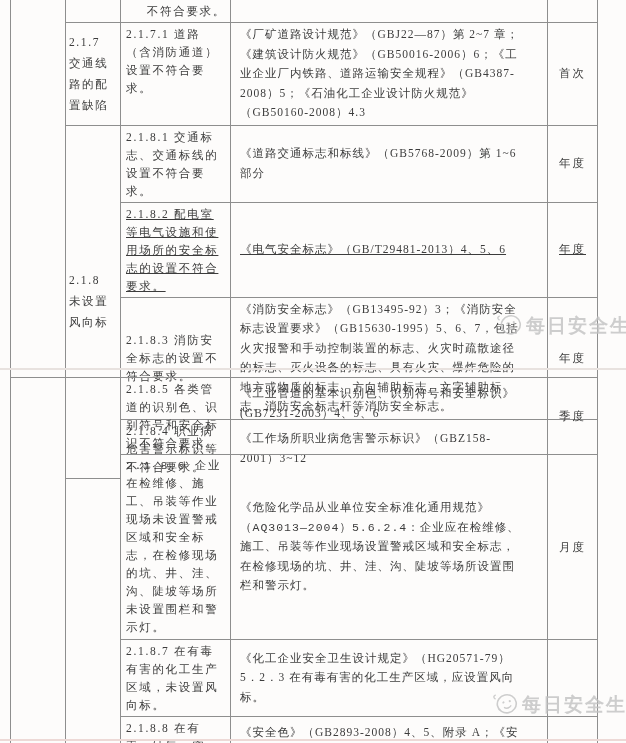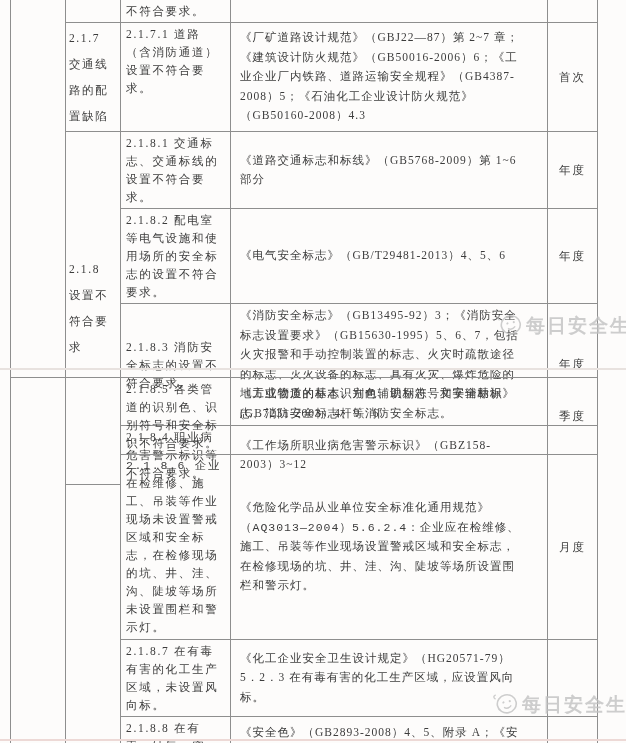--- a/index.html
+++ b/index.html
@@ -31,34 +31,34 @@
   }
   
   .t1 { top:0; }
   .t1 tr:first-child > td { border-top:0; }
   .t1 tr:last-child  > td { border-bottom:0; }
   .t1 td.c1 { border-bottom:0; }
   
   .t2 { top:377px; }
 
   
-  .t1 .r0 { height:22px; }
+  .t1 .r0 { height:22px;text-align:right; }
   .t1 .r1 { height:71px; }
   .t1 .r2 { height:53px; }
-  .t1 .r3 { height:70px; }
+  .t1 .r3 { height:70px;text-decoration:underline; }
   .t1 .r4 { height:91px; }
   .t1 .r5 { height:59px; }
   .t2 .r0 { height:71px; }
   .t2 .r1 { height:144px;font-family:Liberation Mono, monospace; }
   .t2 .r2 { height:56px; }
   .t2 .r3 { height:85px; }
 
   td.c2 {
     padding:2px 3px;
-    line-height:26px;
+    line-height:21px;
     letter-spacing:1.6px;
   }
   td.c3 {
     padding:2px 4px 2px 5px;
     line-height:18px;
     letter-spacing:1.7px;
     vertical-align:top;
   }
   td.c3.vmid { vertical-align:middle;margin-top:28px; }
   td.c4 {
@@ -121,38 +121,38 @@
         <td class="c4"></td>
         <td class="c5"></td>
       </tr>
       <tr class="r1">
         <td class="c2">2.1.7 交通线路的配置缺陷</td>
         <td class="c3">2.1.7.1 道路（含消防通道）设置不符合要求。</td>
         <td class="c4">《厂矿道路设计规范》（GBJ22—87）第 2~7 章；《建筑设计防火规范》（GB50016-2006）6；《工业企业厂内铁路、道路运输安全规程》（GB4387-2008）5；《石油化工企业设计防火规范》（GB50160-2008）4.3</td>
         <td class="c5">首次</td>
       </tr>
       <tr class="r2">
-        <td class="c2" rowspan="4">2.1.8 设置不符合要求</td>
+        <td class="c2" rowspan="4">2.1.8 未设置风向标</td>
         <td class="c3">2.1.8.1 交通标志、交通标线的设置不符合要求。</td>
         <td class="c4">《道路交通标志和标线》（GB5768-2009）第 1~6 部分</td>
         <td class="c5">年度</td>
       </tr>
       <tr class="r3">
         <td class="c3">2.1.8.2 配电室等电气设施和使用场所的安全标志的设置不符合要求。</td>
         <td class="c4">《电气安全标志》（GB/T29481-2013）4、5、6</td>
         <td class="c5">年度</td>
       </tr>
       <tr class="r4">
         <td class="c3 vmid">2.1.8.3 消防安全标志的设置不符合要求。</td>
         <td class="c4">《消防安全标志》（GB13495-92）3；《消防安全标志设置要求》（GB15630-1995）5、6、7，包括火灾报警和手动控制装置的标志、火灾时疏散途径的标志、灭火设备的标志、具有火灾、爆炸危险的地方或物质的标志、方向辅助标志、文字辅助标志、消防安全标志杆等消防安全标志。</td>
         <td class="c5">年度</td>
       </tr>
       <tr class="r5">
         <td class="c3">2.1.8.4 职业病危害警示标识等不符合要求。</td>
-        <td class="c4">《工作场所职业病危害警示标识》（GBZ158-2003）3~12</td>
+        <td class="c4">《工作场所职业病危害警示标识》（GBZ158-2001）3~12</td>
         <td class="c5"></td>
       </tr>
     </tbody>
   </table>
 
   <div class="seam seam-top"></div>
 
   <table class="tbl t2">
     <colgroup>
       <col style="width:55px">

